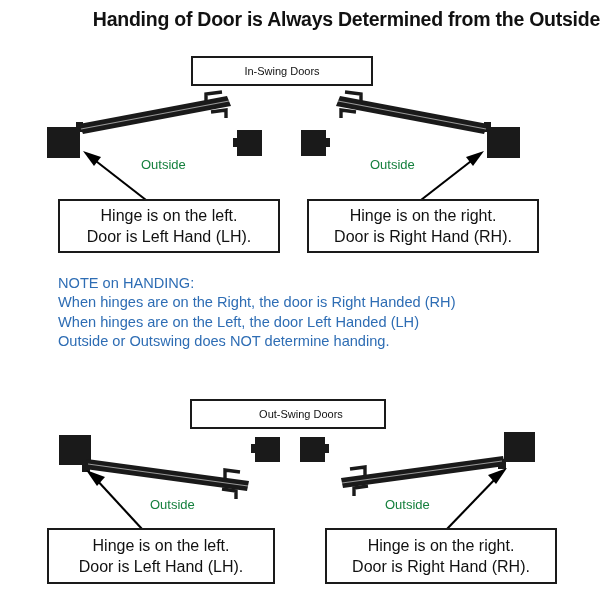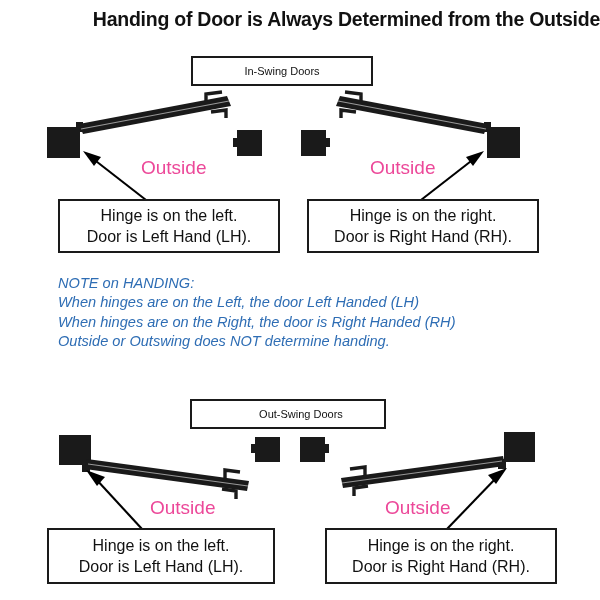--- a/index.html
+++ b/index.html
@@ -56,34 +56,34 @@
     font-size: 16px;
     line-height: 1.32;
     color: #111111;
     z-index: 5;
   }
   .callout .line { white-space: nowrap; }
 
   
   .outside-label {
     position: absolute;
-    font-size: 19px;
-    color: #ec4899;
+    font-size: 13px;
+    color: #15803d;
     white-space: nowrap;
   }
 
   
   .note-block {
     position: absolute;
     font-size: 14.6px;
     line-height: 19.3px;
     color: #2e6db4;
     white-space: nowrap;
   }
-  .note-block .note-line { display: block; font-style: italic; }
+  .note-block .note-line { display: block; }
 
   
   .draw-layer {
     position: absolute;
     left: 0;
     top: 0;
     width: 600px;
     height: 600px;
     z-index: 2;
   }
@@ -183,22 +183,22 @@
     <span class="line">Door is Left Hand (LH).</span>
   </div>
 
   <div class="callout" style="left:307px; top:199px; width:232px; height:54px;">
     <span class="line">Hinge is on the right.</span>
     <span class="line">Door is Right Hand (RH).</span>
   </div>
 
   <div class="note-block" style="left:58px; top:274px;">
     <span class="note-line">NOTE on HANDING:</span>
+    <span class="note-line">When hinges are on the Right, the door is Right Handed (RH)</span>
     <span class="note-line">When hinges are on the Left, the door Left Handed (LH)</span>
-    <span class="note-line">When hinges are on the Right, the door is Right Handed (RH)</span>
     <span class="note-line">Outside or Outswing does NOT determine handing.</span>
   </div>
 
   <div class="section-box" style="left:190px; top:399px; width:196px; height:30px;padding-left:26px;">Out-Swing Doors</div>
 
   <div class="outside-label" style="left:150px; top:497px;">Outside</div>
   <div class="outside-label" style="left:385px; top:497px;">Outside</div>
 
   <div class="callout" style="left:47px; top:528px; width:228px; height:56px;">
     <span class="line">Hinge is on the left.</span>

